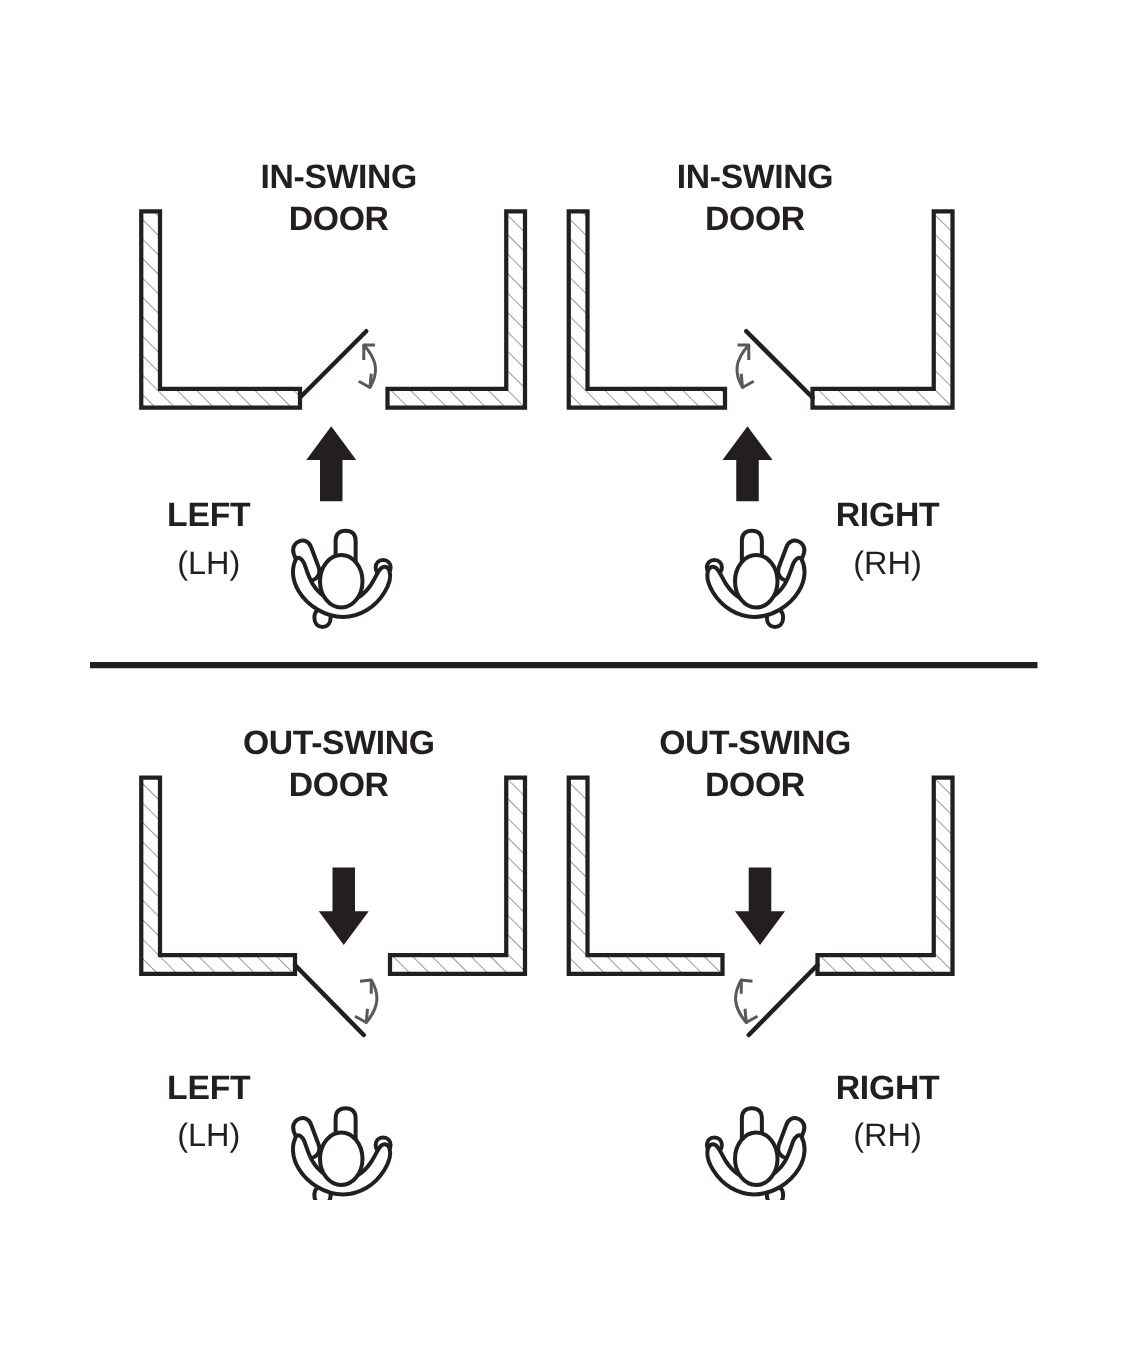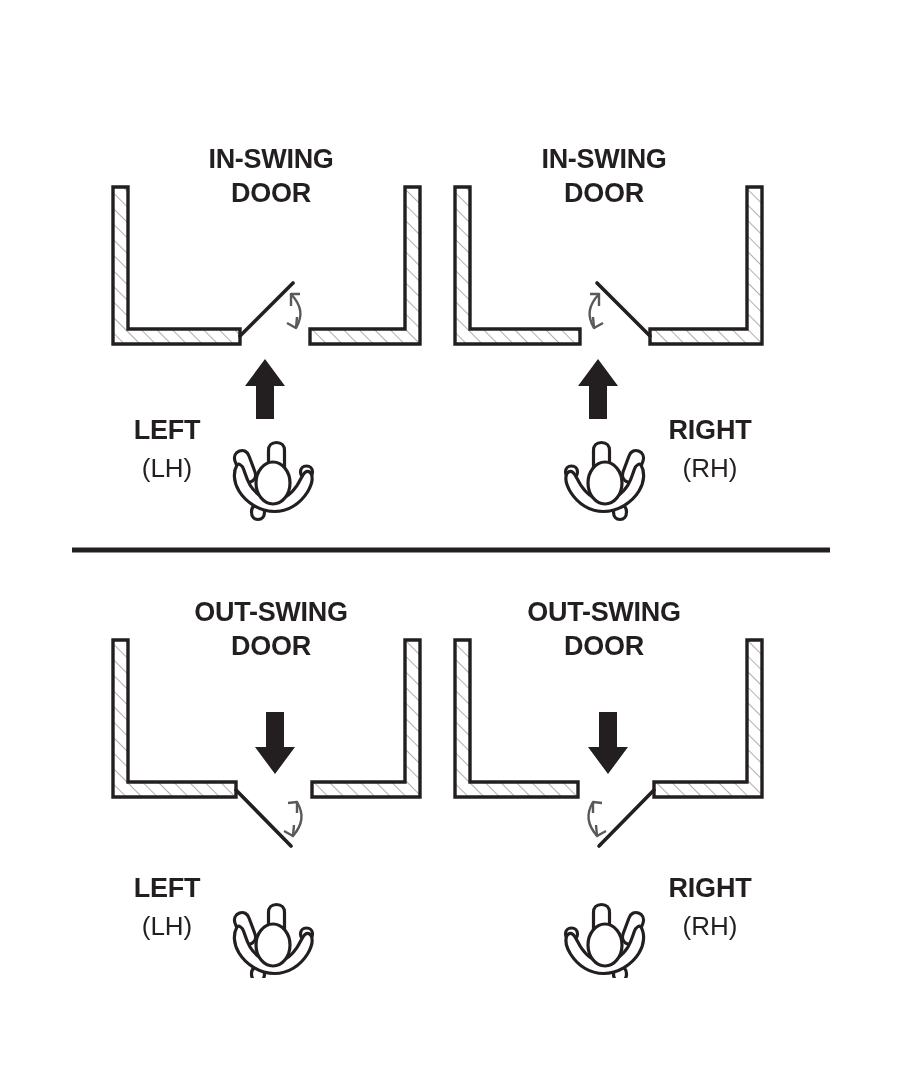--- a/index.html
+++ b/index.html
@@ -10,21 +10,20 @@
   body {
     font-family: "Liberation Sans", sans-serif;
     -webkit-font-smoothing: antialiased;
   }
   #stage {
     position: relative;
     width: 901px;
     height: 960px;
     background: #0f766e;
     overflow: hidden;
-    margin-top: 18px;
   }
   #stage svg {
     display: block;
   }
   .ttl {
     font-family: "Liberation Sans", sans-serif;
     font-weight: bold;
     font-size: 27px;
     fill: #231f20;
     letter-spacing: -0.3px;

